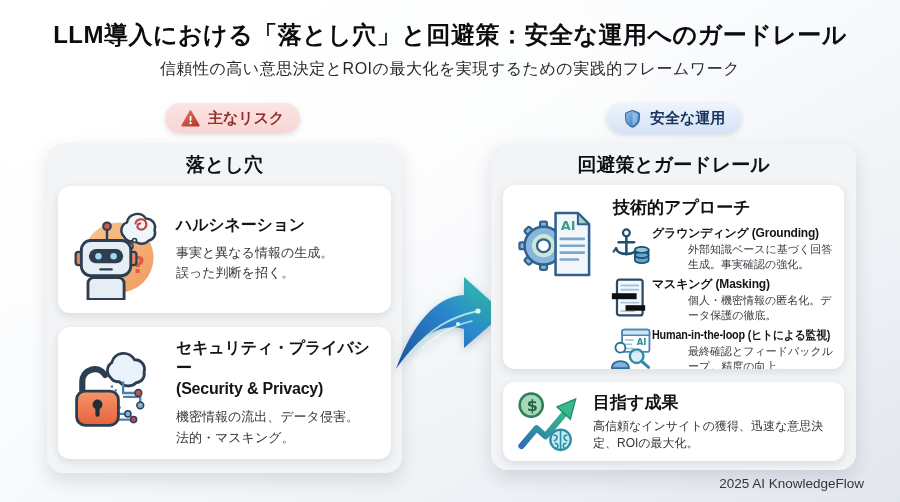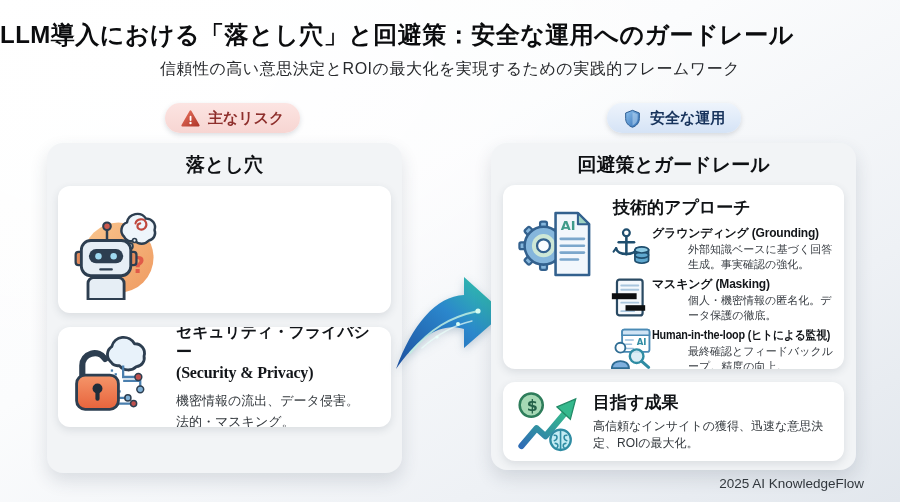--- a/index.html
+++ b/index.html
@@ -3,21 +3,21 @@
 <meta charset="utf-8">
 <style>
   html,body{margin:0;padding:0;background:#dfe3e9;}
   .stage{
     position:relative;width:900px;height:502px;overflow:hidden;
     background:
       radial-gradient(ellipse at 18% 12%, rgba(255,255,255,0.95) 0%, rgba(255,255,255,0) 55%),
       linear-gradient(150deg,#ffffff 0%,#fbfcfd 40%,#eef1f5 75%,#e2e7ed 100%);
     font-family:"Liberation Sans","DejaVu Sans",sans-serif;color:#14171a;
   }
-  .main-title{position:absolute;top:19px;left:0;width:100%;
+  .main-title{position:absolute;top:19px;left:0;width:100%;text-align:center;
     font-size:24px;font-weight:800;color:#0b0c0e;letter-spacing:0.5px;}
   .subtitle{position:absolute;top:59px;left:0;width:100%;text-align:center;
     font-size:16px;color:#27292c;letter-spacing:0.5px;}
 
   .badge{position:absolute;top:103px;height:30px;display:flex;align-items:center;gap:8px;
     padding:4px 16px;border-radius:16px;font-size:15px;font-weight:bold;
     box-shadow:0 2px 5px rgba(60,70,90,0.18);box-sizing:border-box;}
   .badge svg{flex:none;}
   .badge-risk{left:165px;background:linear-gradient(#fce4e2,#f7d5d2);color:#8e2f2c;}
   .badge-safe{left:607px;background:linear-gradient(#eef4fc,#d5e3f6);color:#17335c;}
@@ -27,21 +27,21 @@
   .panel-left{left:47px;width:355px;height:330px;}
   .panel-right{left:491px;width:365px;height:327px;}
   .panel-title{position:absolute;top:9px;left:0;width:100%;text-align:center;
     font-size:19px;font-weight:800;color:#0e1013;}
 
   .card{position:absolute;background:#ffffff;border-radius:12px;
     box-shadow:0 3px 9px rgba(45,55,75,0.12);box-sizing:border-box;overflow:hidden;}
 
   .pit-card{left:11px;width:333px;display:flex;align-items:center;gap:12px;padding:10px 11px;}
   .pit-card-1{top:43px;height:127px;}
-  .pit-card-2{top:184px;height:100px;font-family:Liberation Serif, serif;}
+  .pit-card-2{top:184px;height:132px;}
   .pit-icon{flex:none;width:95px;height:100px;display:flex;align-items:center;justify-content:center;}
   .pit-title{font-size:16px;font-weight:800;color:#121519;line-height:1.3;
     letter-spacing:-0.2px;white-space:pre-line;margin-bottom:7px;}
   .pit-body{font-size:13px;color:#33383d;line-height:1.6;white-space:pre-line;}
 
   .tech-card{left:12px;top:42px;width:341px;height:184px;display:flex;gap:6px;padding:8px 6px 8px 10px;}
   .tech-icon-col{flex:none;width:92px;padding-top:8px;display:flex;justify-content:center;}
   .tech-content{flex:1;min-width:0;}
   .tech-title{font-size:17px;font-weight:800;color:#0f1215;margin:3px 0 7px 2px;}
   .sub-item{display:flex;margin-bottom:6px;}
@@ -128,20 +128,25 @@
           <rect x="7" y="54" width="8" height="14" rx="3" fill="#e28a5b" stroke="#2d3e50" stroke-width="2.4"></rect>
           <rect x="63" y="54" width="8" height="14" rx="3" fill="#e28a5b" stroke="#2d3e50" stroke-width="2.4"></rect>
           <rect x="13" y="42" width="52" height="37" rx="10" fill="#e6eef5" stroke="#2d3e50" stroke-width="3"></rect>
           <rect x="21" y="51" width="36" height="15" rx="7.5" fill="#2d3e50"></rect>
           <circle cx="31" cy="58.5" r="3.4" fill="#9fd9f0"></circle>
           <circle cx="47" cy="58.5" r="3.4" fill="#9fd9f0"></circle>
           <line x1="33" y1="72.5" x2="45" y2="72.5" stroke="#2d3e50" stroke-width="2.4" stroke-linecap="round"></line>
           <path d="M26,81 h26 a6,6 0 0 1 6,6 v17 h-38 v-17 a6,6 0 0 1 6,-6 z" fill="#e6eef5" stroke="#2d3e50" stroke-width="3"></path>
         </svg>
       </span>
+      <span>
+        <div class="pit-title">ハルシネーション</div>
+        <div class="pit-body">事実と異なる情報の生成。
+誤った判断を招く。</div>
+      </span>
     </div>
 
     <div class="card pit-card pit-card-2">
       <span class="pit-icon">
         <svg width="95" height="100" viewBox="0 0 100 104">
           <defs>
               <linearGradient id="lkG" x1="0" y1="0" x2="0" y2="1">
             <stop offset="0" stop-color="#f5966a"></stop>
                 <stop offset="1" stop-color="#e7633c"></stop>
               </linearGradient>

